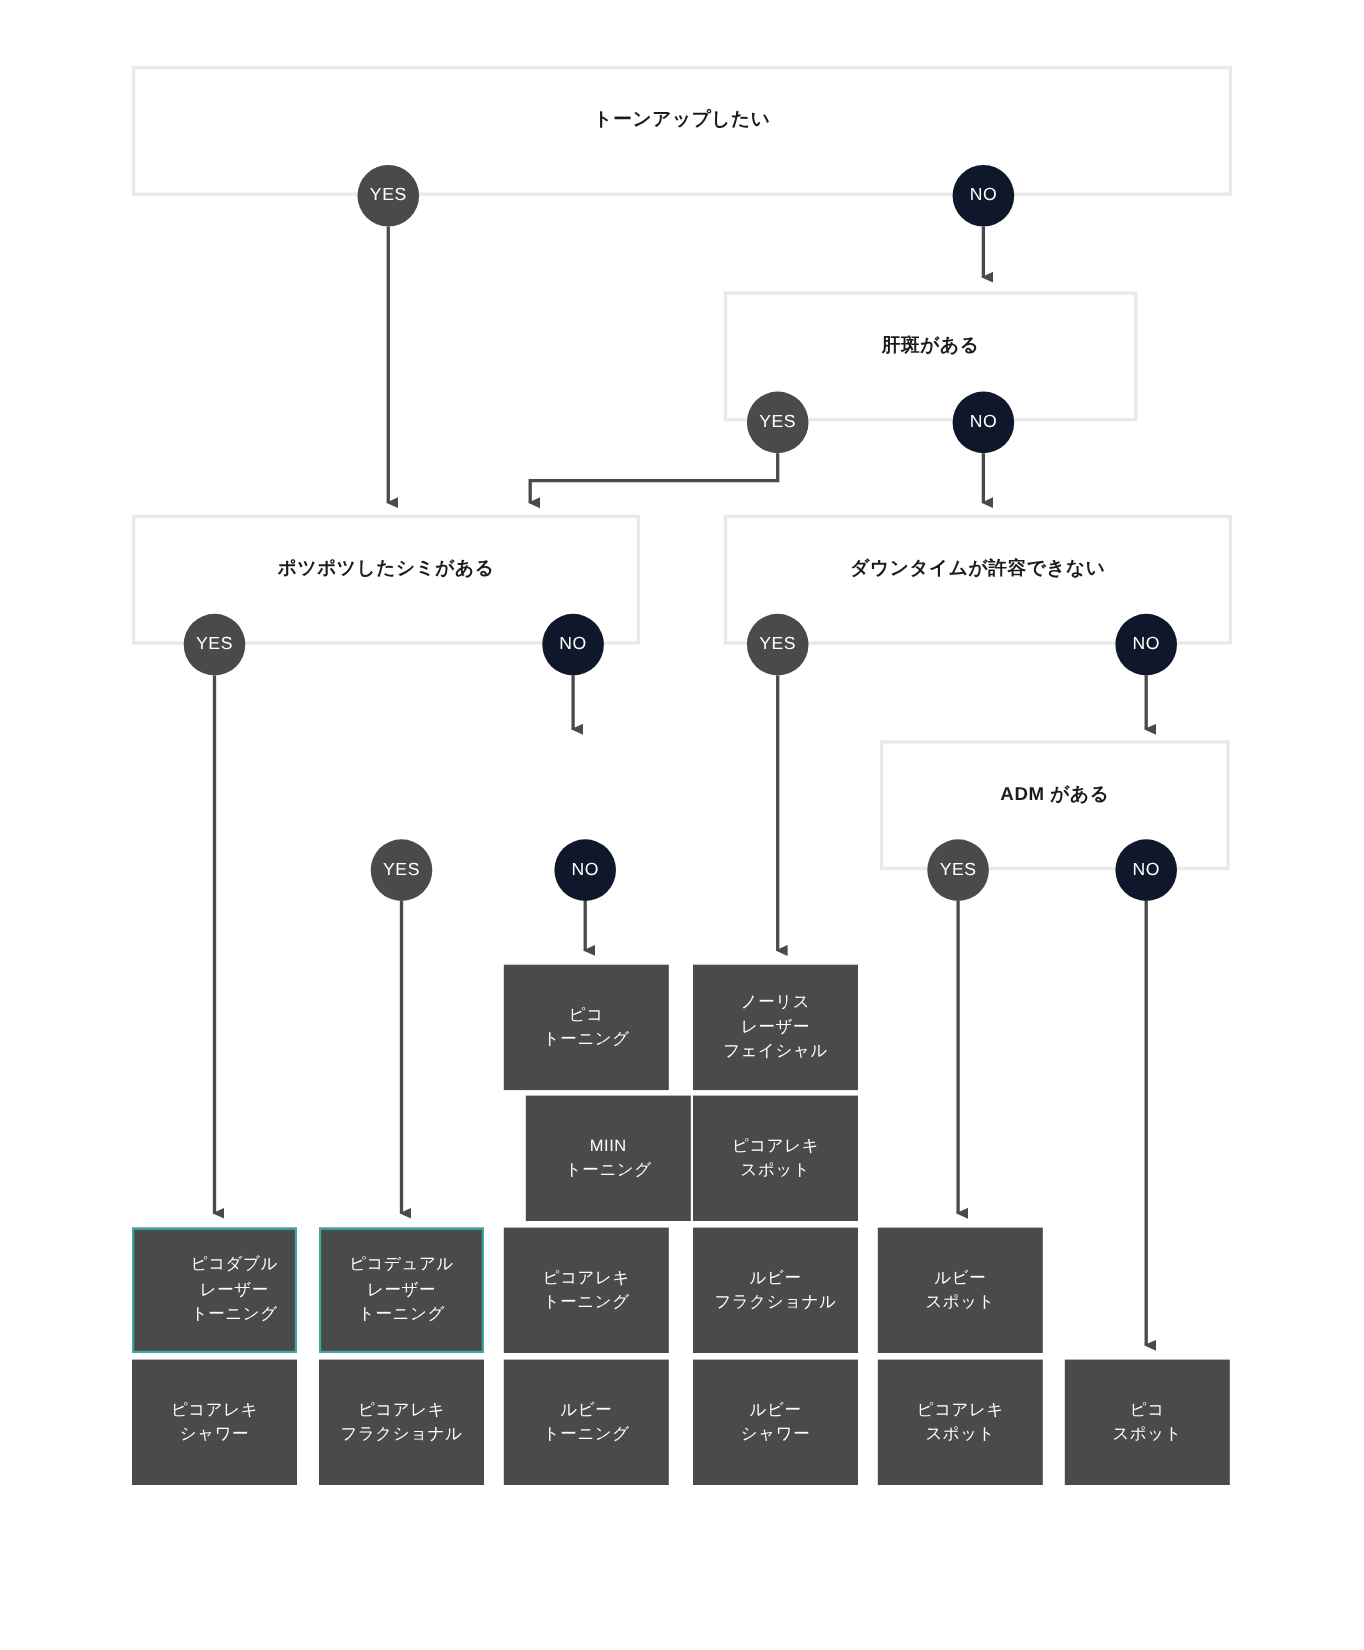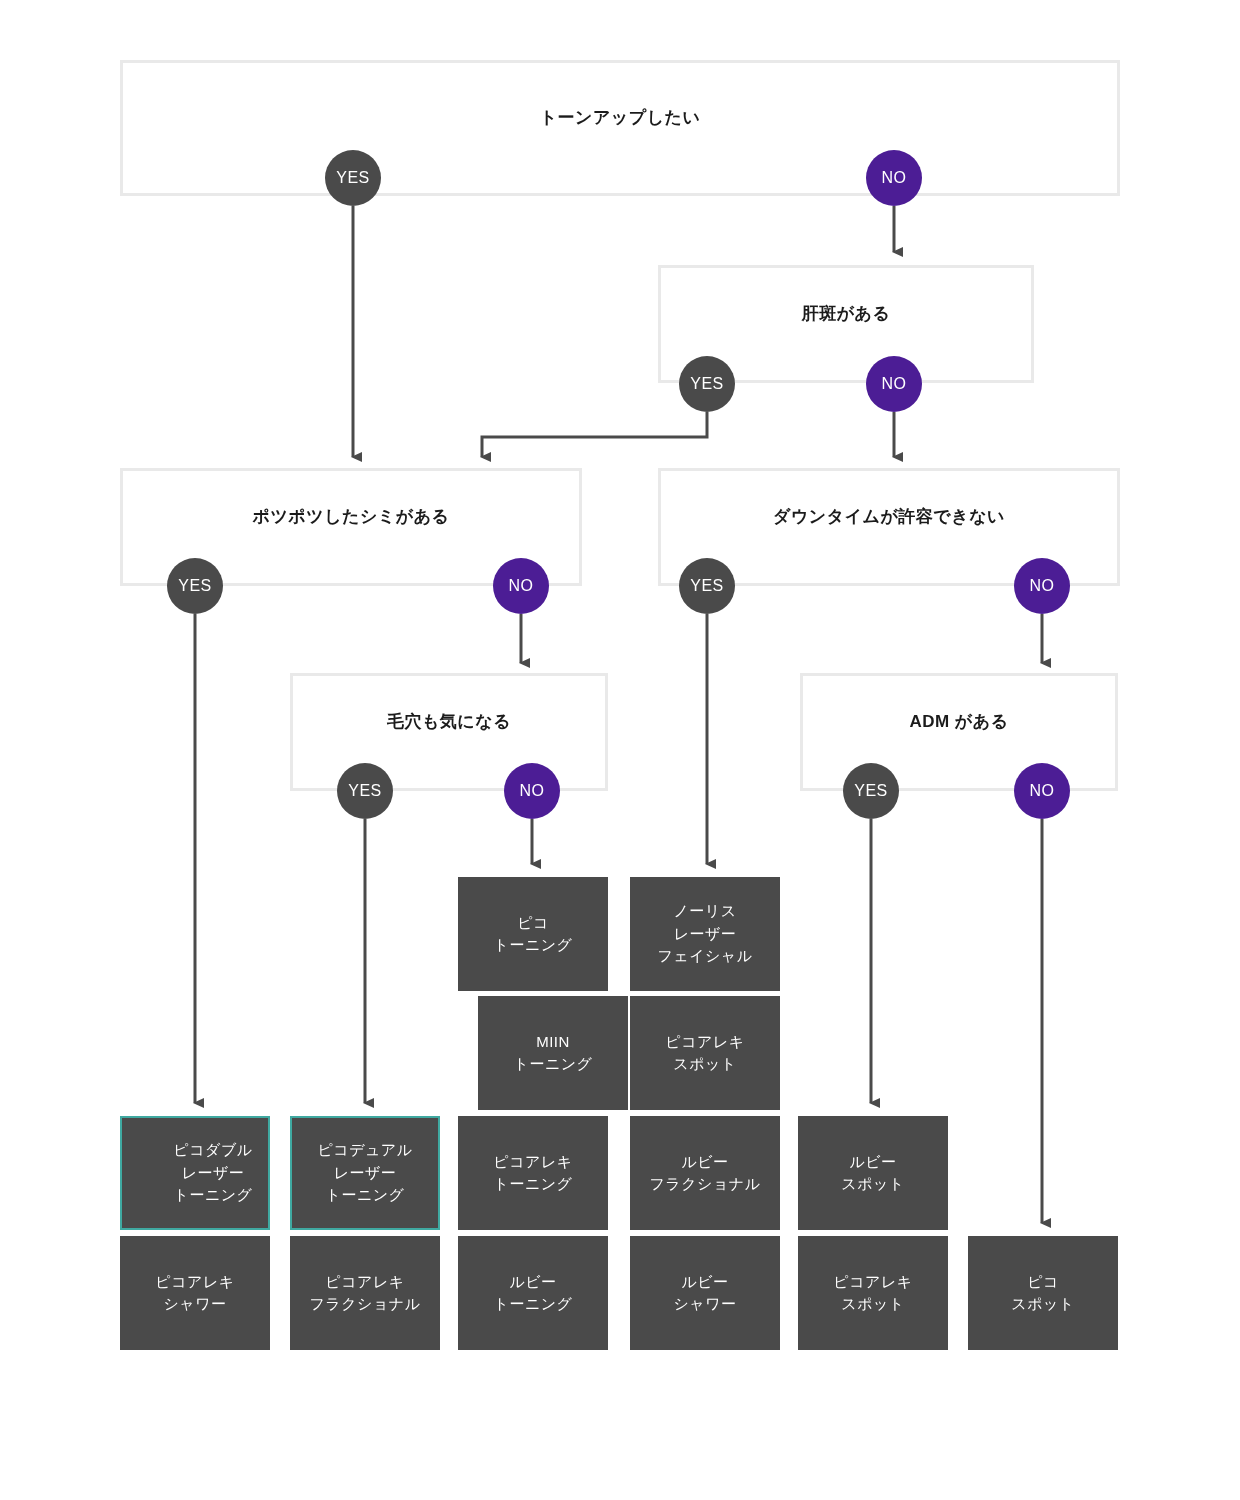--- a/index.html
+++ b/index.html
@@ -39,21 +39,21 @@
     display:flex;
     align-items:center;
     justify-content:center;
     font-size:16px;
     color:#ffffff;
     letter-spacing:.5px;
     z-index:6;
     text-align:center;
   }
   .pill.yes{background:#4a4a4a;}
-  .pill.no{background:#4c1d95;}
+  .pill.no{background:#0f172a;}
 
   
   .rbox{
     position:absolute;
     box-sizing:border-box;
     width:150px;height:114px;
     background:#4a4a4a;
     color:#ffffff;
     display:flex;
     align-items:center;
@@ -101,39 +101,36 @@
       <path d="M365,819 L365,1103" marker-end="url(#ah)"></path>
 
       <path d="M532,819 L532,864" marker-end="url(#ah)"></path>
 
       <path d="M871,819 L871,1103" marker-end="url(#ah)"></path>
 
       <path d="M1042,819 L1042,1223" marker-end="url(#ah)"></path>
     </g>
   </svg>
 
-  <div class="dbox" style="left:120px;top:60px;width:1000px;height:136px;">
+  <div class="dbox" style="left:120px;top:60px;width:1000px;height:118px;">
     <span class="dlabel">トーンアップしたい</span>
   </div>
 
   <div class="dbox" style="left:658px;top:265px;width:376px;height:118px;">
     <span class="dlabel">肝斑がある</span>
   </div>
 
   <div class="dbox" style="left:120px;top:468px;width:462px;height:118px;">
     <span class="dlabel">ポツポツしたシミがある</span>
   </div>
 
   <div class="dbox" style="left:658px;top:468px;width:462px;height:118px;">
     <span class="dlabel">ダウンタイムが許容できない</span>
   </div>
 
-  <div class="dbox" style="left:290px;top:673px;width:318px;height:118px;">
-    <span class="dlabel">毛穴も気になる</span>
-  </div>
 
   <div class="dbox" style="left:800px;top:673px;width:318px;height:118px;">
     <span class="dlabel">ADM がある</span>
   </div>
 
   <div class="pill yes" style="left:325px;top:150px;">
     <span>YES</span>
     </div>
   <div class="pill no" style="left:866px;top:150px;">
     <span>NO</span>

